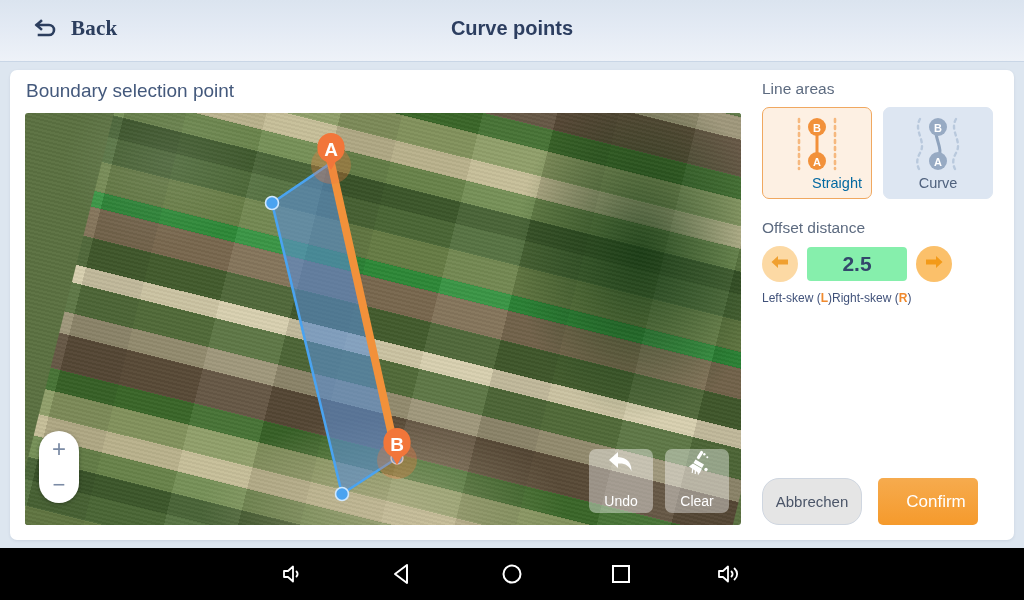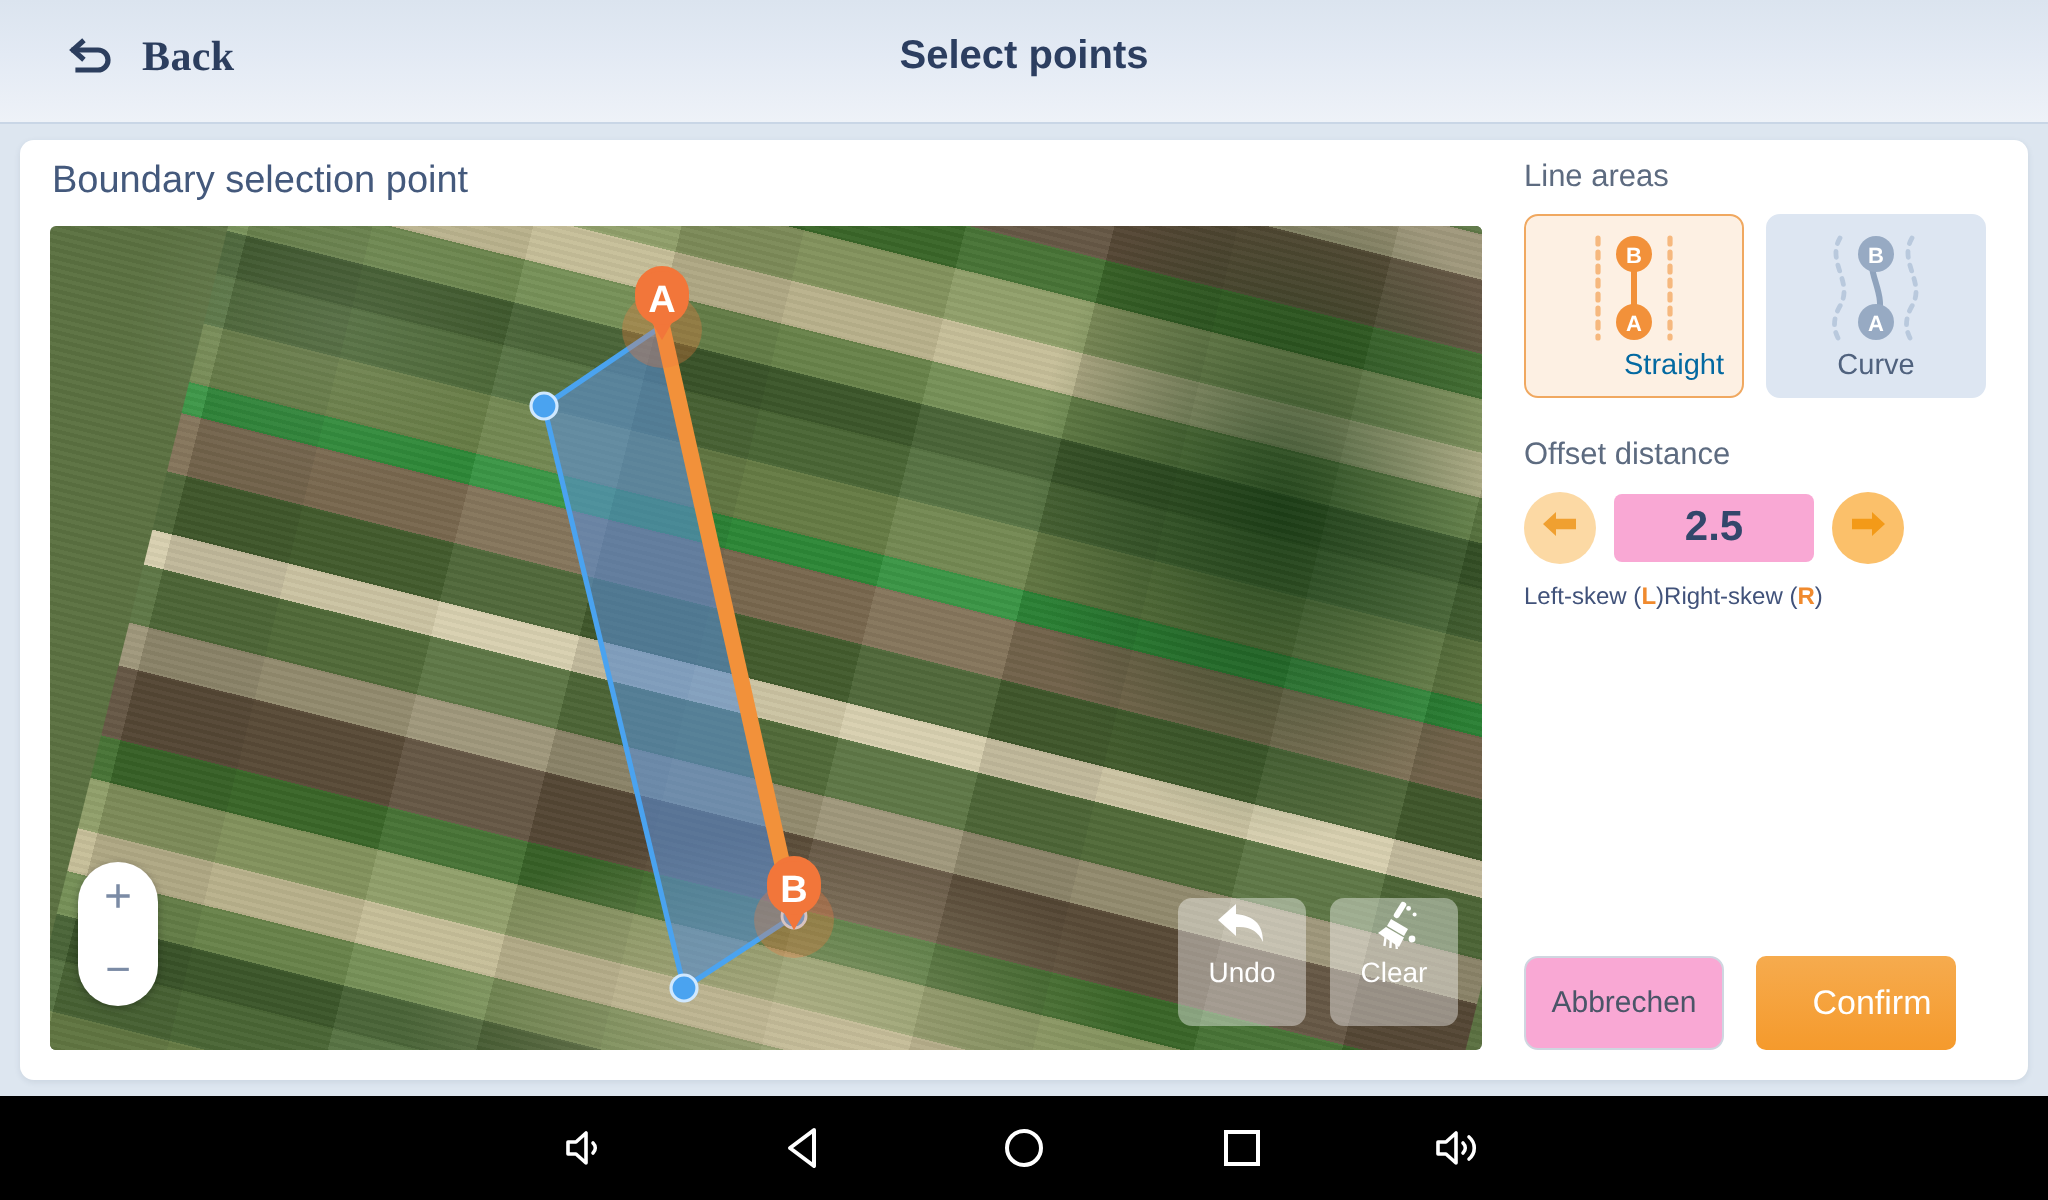--- a/index.html
+++ b/index.html
@@ -185,21 +185,21 @@
     gap: 12px;
   }
   .map-action {
     width: 64px;
     height: 64px;
     background: rgba(255,255,255,.40);
     border-radius: 7px;
     display: flex;
     flex-direction: column;
     align-items: center;
-    justify-content: flex-start;
+    justify-content: space-between;
     padding-bottom: 5px;
     cursor: pointer;
   }
   .map-action svg { margin-bottom: 2px; }
   .map-action span {
     font-size: 14px;
     color: #ffffff;
     line-height: 1;
   }
 
@@ -251,21 +251,21 @@
     display: flex;
     align-items: center;
     justify-content: center;
     cursor: pointer;
   }
   .step-btn.left  { background: #fcd9a4; }
   .step-btn.right { background: #fbc06a; }
   .offset-value {
     width: 100px;
     height: 34px;
-    background: #f9a8d4;
+    background: #86efac;
     border-radius: 4px;
     display: flex;
     align-items: center;
     justify-content: center;
     font-size: 21px;
     font-weight: bold;
     color: #33476b;
   }
   .skew-row {
     display: flex;
@@ -281,23 +281,23 @@
     position: absolute;
     left: 752px; top: 408px;
     width: 240px;
     display: flex;
     align-items: flex-start;
     gap: 16px;
   }
   .btn-cancel {
     width: 100px;
     min-height: 47px;
-    background: #f9a8d4;
+    background: #e5e5e5;
     border: 1px solid #cfd6e0;
-    border-radius: 7px;
+    border-radius: 17px;
     color: #4b5568;
     font-size: 15px;
     display: flex;
     align-items: center;
     justify-content: center;
     text-align: center;
     line-height: 1.15;
     padding: 4px 2px;
     cursor: pointer;
     word-break: break-all;
@@ -345,21 +345,21 @@
   <div class="header">
     <div class="back-btn">
       <span class="back-icon">
         <svg width="28" height="28" viewBox="0 0 28 28">
           <path d="M9 7 L4.5 11 L9 15" fill="none" stroke="#2c3e5e" stroke-width="2.6" stroke-linecap="square" stroke-linejoin="miter"></path>
           <path d="M5 11 H17 a5 5 0 0 1 0 10 H7" fill="none" stroke="#2c3e5e" stroke-width="2.6" stroke-linecap="square"></path>
         </svg>
       </span>
       <span class="back-label">Back</span>
     </div>
-    <div class="header-title">Select points</div>
+    <div class="header-title">Curve points</div>
   </div>
 
   <div class="card">
 
     <div class="panel-title">Boundary selection point</div>
 
     <div class="map-wrap">
       <div class="map-img">
         <div class="fields"></div>
         <div class="fields2"></div>

